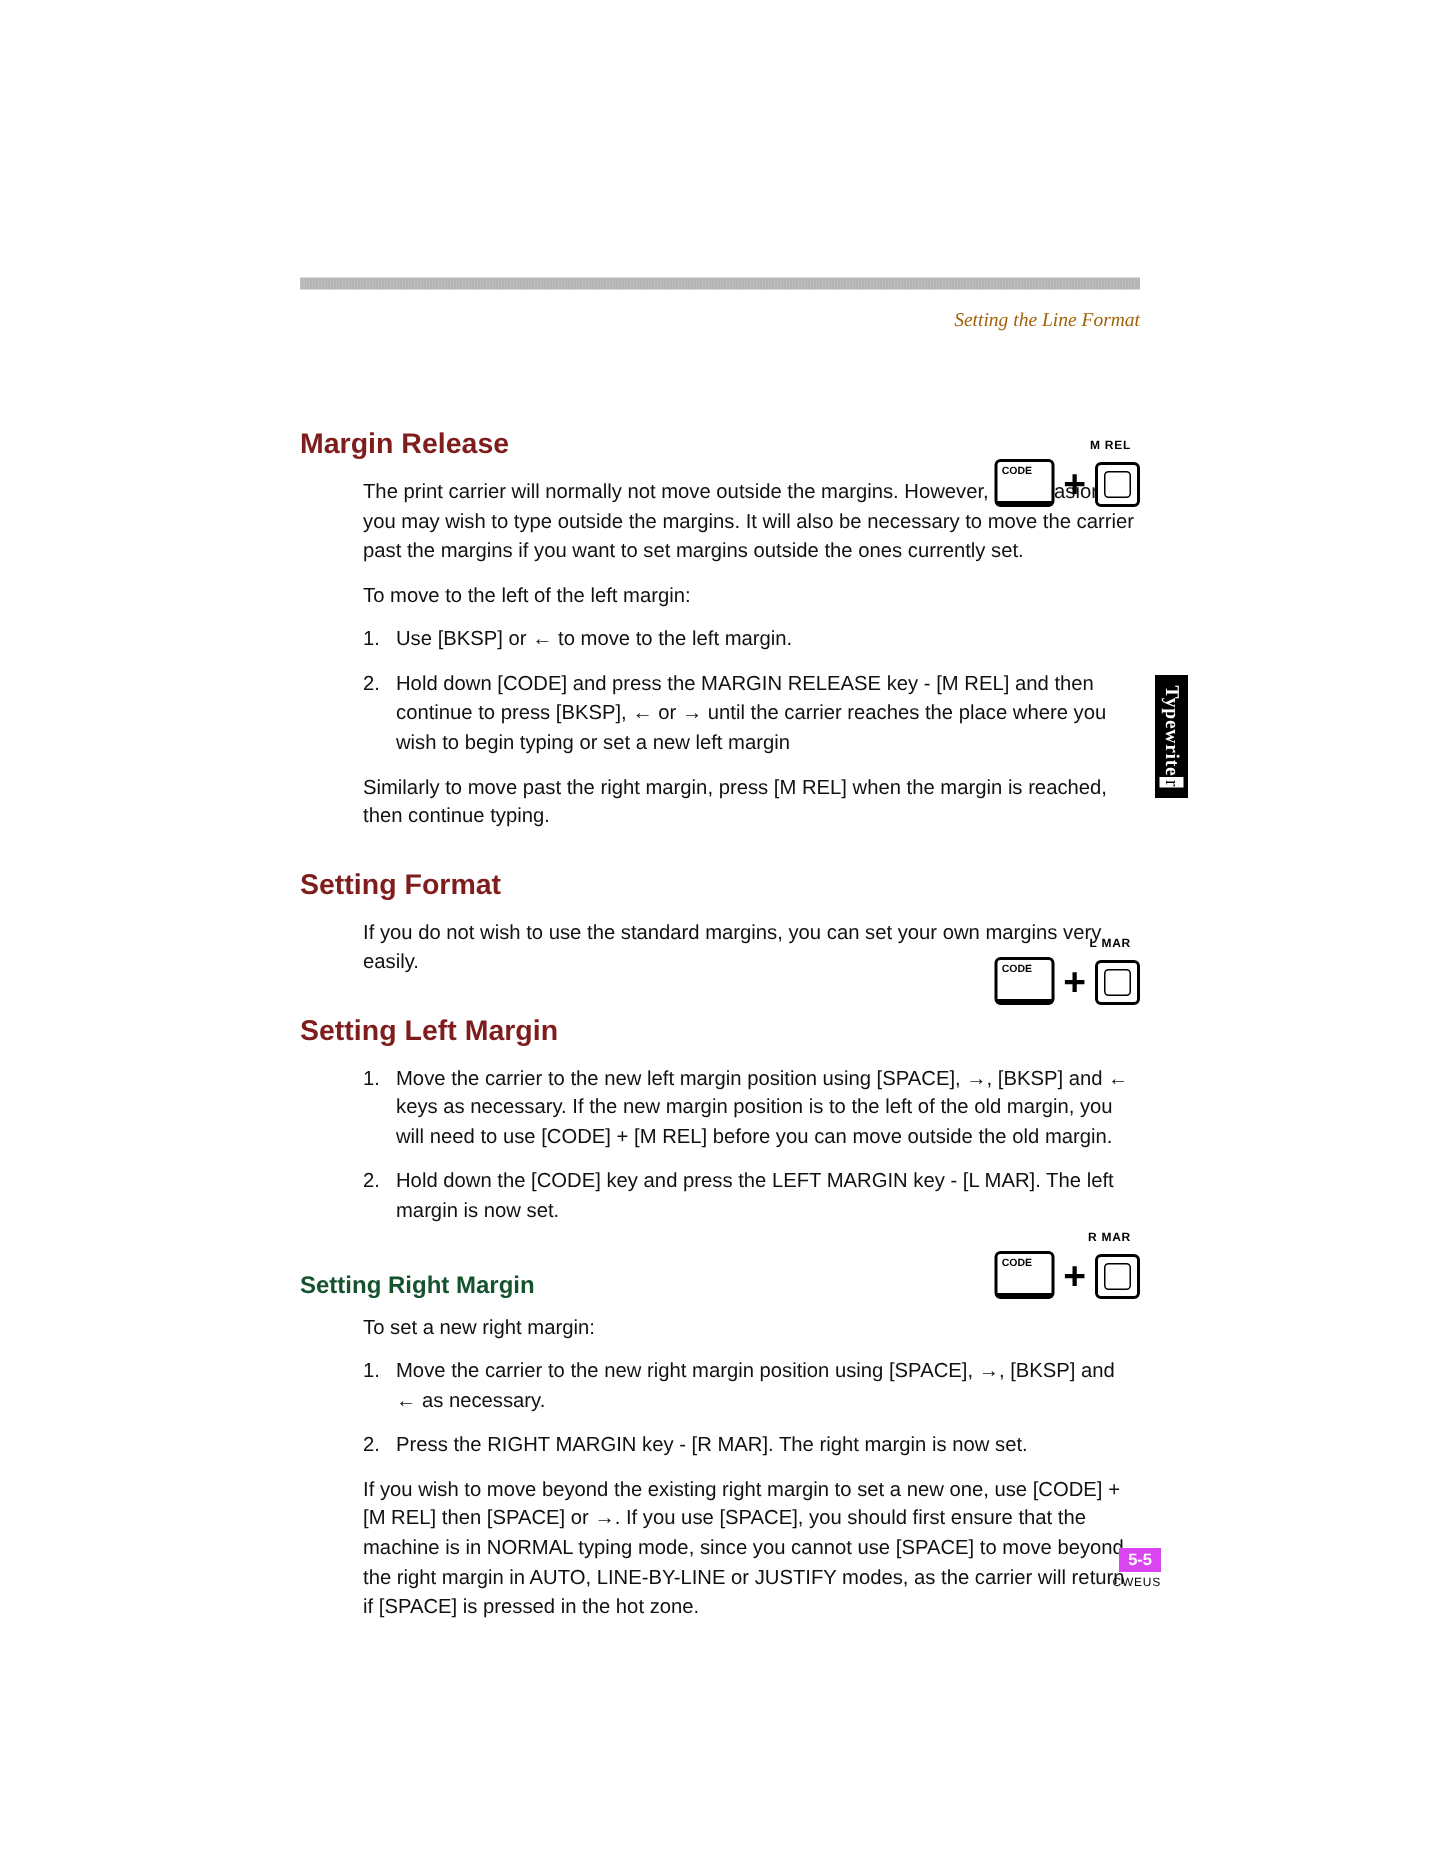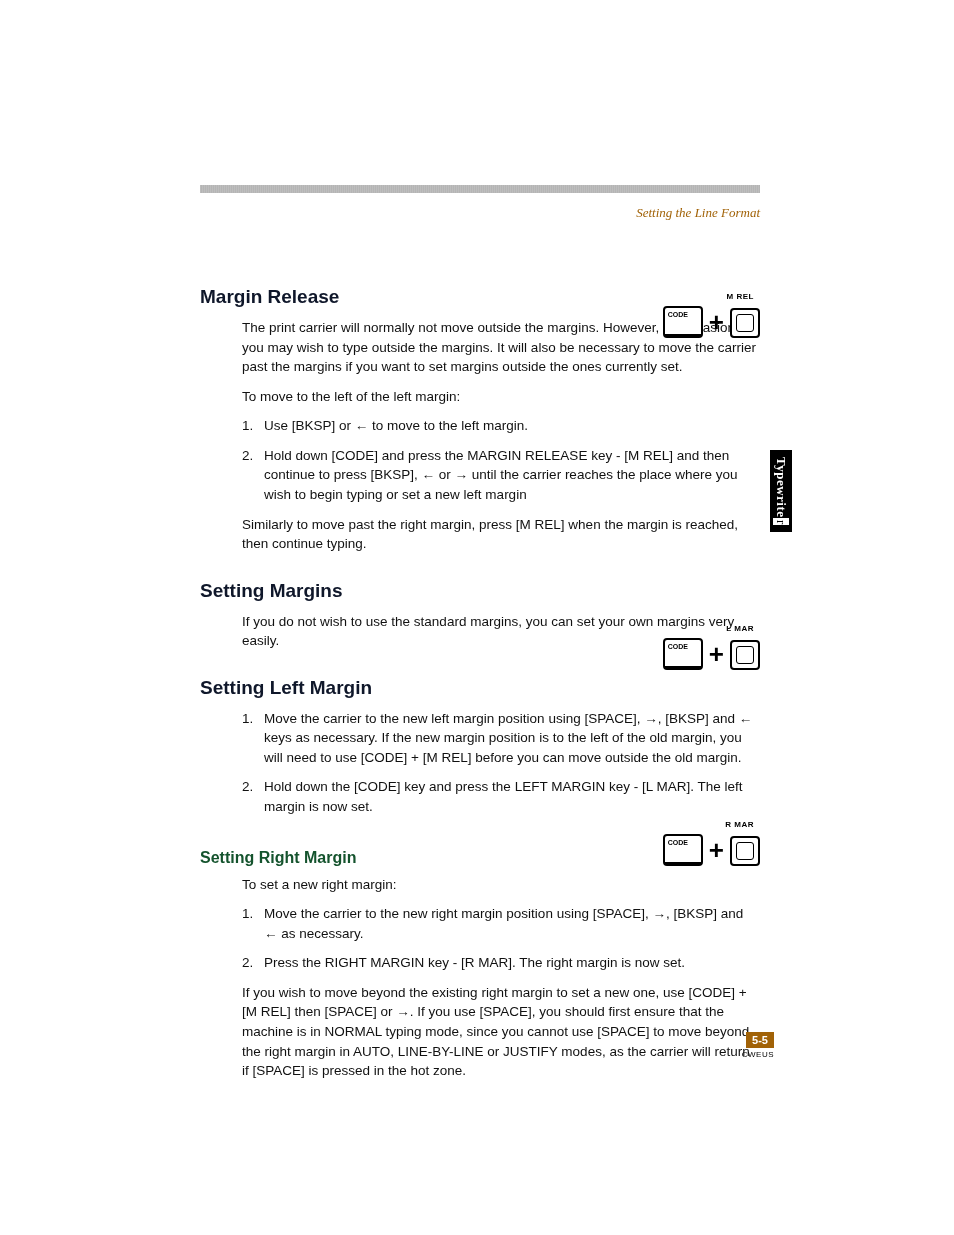--- a/index.html
+++ b/index.html
@@ -36,21 +36,21 @@
     top: 260px;
     left: 200px;
     width: 560px;
   }
   h2.section {
     font-family: "Segoe UI", Arial, sans-serif;
     font-weight: 600;
     font-size: 19px;
     margin-top: 26px;
     margin-bottom: 10px;
-    color: #0f172a;
+    color: #7f1d1d;
   }
   h3.sub {
     font-family: "Segoe UI", Arial, sans-serif;
     font-weight: 600;
     font-size: 16px;
     margin-top: 32px;
     margin-bottom: 8px;
     color: #14532d;
   }
   .body-indent {
@@ -159,21 +159,21 @@
     padding-top: 2px;
   }
   .page-num {
     position: absolute;
     top: 1030px;
     right: 180px;
     text-align: right;
   }
   .page-num .box {
     display: inline-block;
-    background: #a16207;
+    background: #d946ef;
     color: #fff;
     font-family: Arial, sans-serif;
     font-weight: 700;
     font-size: 11px;
     padding: 2px 6px;
   }
   .page-num .code {
     font-family: Arial, sans-serif;
     font-size: 8px;
     letter-spacing: .5px;
@@ -220,21 +220,21 @@
   <div class="body-indent">
     <p>The print carrier will normally not move outside the margins. However, on occasion, you may wish to type outside the margins. It will also be necessary to move the carrier past the margins if you want to set margins outside the ones currently set.</p>
     <p>To move to the left of the left margin:</p>
     <ol>
       <li><span class="num">1.</span><span>Use [BKSP] or ← to move to the left margin.</span></li>
       <li><span class="num">2.</span><span>Hold down [CODE] and press the MARGIN RELEASE key - [M REL] and then continue to press [BKSP], ← or → until the carrier reaches the place where you wish to begin typing or set a new left margin</span></li>
     </ol>
     <p>Similarly to move past the right margin, press [M REL] when the margin is reached, then continue typing.</p>
   </div>
 
-  <h2 class="section">Setting Margins</h2>
+  <h2 class="section">Setting Format</h2>
   <div class="body-indent">
     <p>If you do not wish to use the standard margins, you can set your own margins very easily.</p>
   </div>
 
   <h2 class="section">Setting Left Margin</h2>
   <div class="body-indent">
     <ol>
       <li><span class="num">1.</span><span>Move the carrier to the new left margin position using [SPACE], →, [BKSP] and ← keys as necessary. If the new margin position is to the left of the old margin, you will need to use [CODE] + [M REL]  before you can move outside the old margin.</span></li>
       <li><span class="num">2.</span><span>Hold down the [CODE] key and press the LEFT MARGIN key - [L MAR]. The left margin is now set.</span></li>
     </ol>

